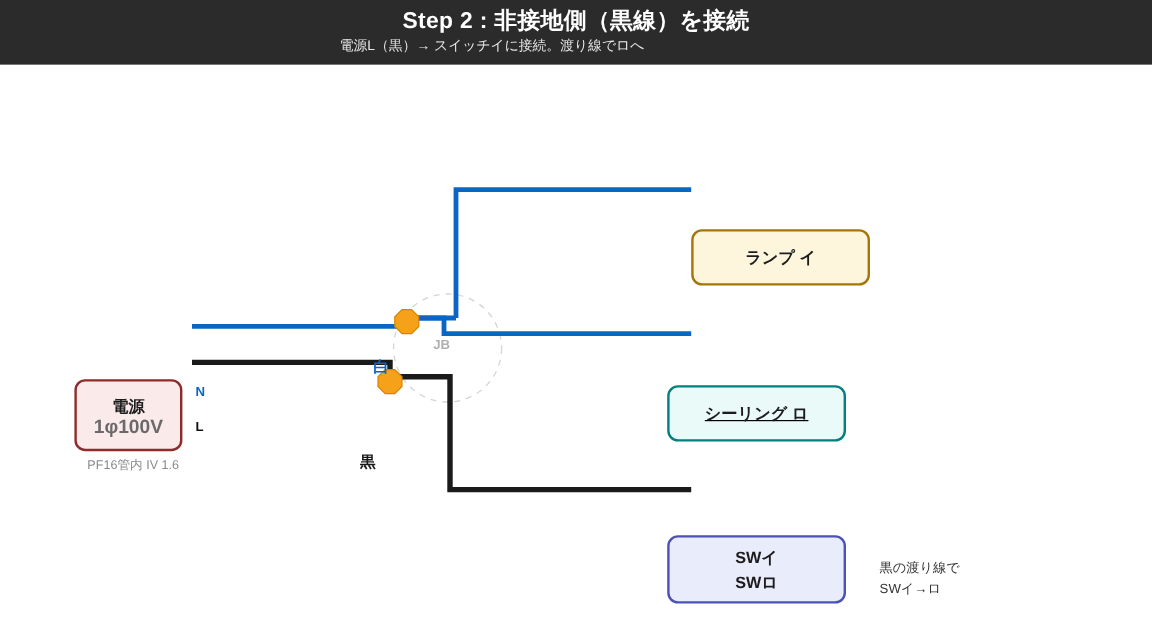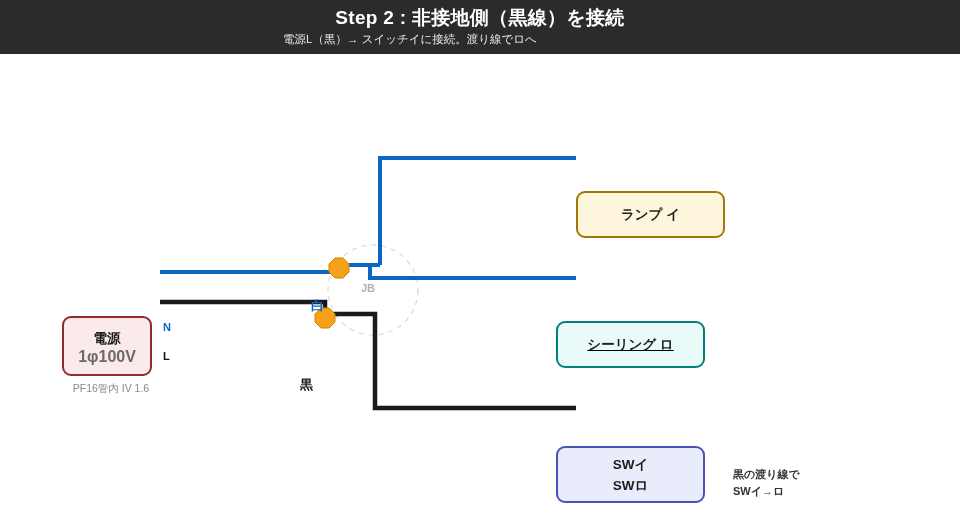--- a/index.html
+++ b/index.html
@@ -152,21 +152,21 @@
   }
   #label-jb {
     left: 361px; top: 226px;
     font-size: 11px;
     font-weight: bold;
     color: #b0b0b0;
   }
   #label-note-switch {
     left: 733px; top: 412px;
     font-size: 11px;
-    font-weight: bold;
+    font-weight: normal;
     color: #333333;
     line-height: 17px;
   }
 </style>
 </head>
 <body>
 
 <div id="screen">
 
   <div class="header">

